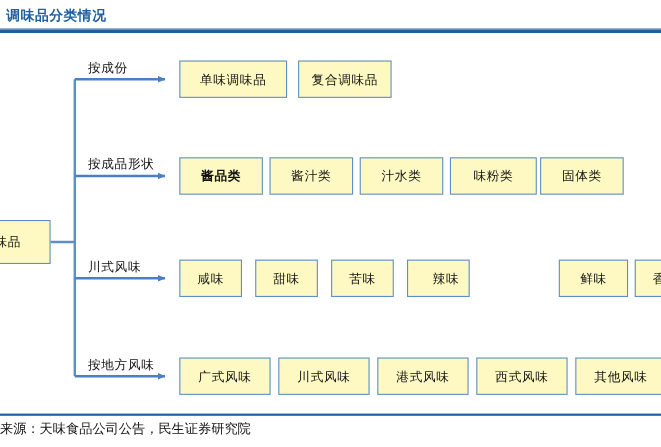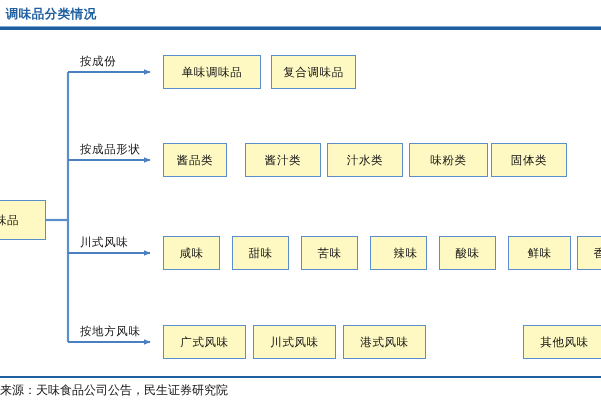--- a/index.html
+++ b/index.html
@@ -129,34 +129,34 @@
   <div class="node root-node" style="left:-32px; top:168px; width:78px; height:40px;">味品</div>
 
   <div class="branch-label" style="left:80px; top:22px;">按成份</div>
   <div class="branch-label" style="left:80px; top:110px;">按成品形状</div>
   <div class="branch-label" style="left:80px; top:203px;">川式风味</div>
   <div class="branch-label" style="left:80px; top:292px;">按地方风味</div>
 
   <div class="node" style="left:163px; top:23px; width:98px; height:34px;">单味调味品</div>
   <div class="node" style="left:271px; top:23px; width:85px; height:34px;">复合调味品</div>
 
-  <div class="node" style="left:163px; top:111px; width:64px; height:34px;">酱品类</div>
+  <div class="node" style="left:163px; top:111px; width:76px; height:34px;font-weight:bold;">酱品类</div>
   <div class="node" style="left:245px; top:111px; width:76px; height:34px;">酱汁类</div>
   <div class="node" style="left:327px; top:111px; width:76px; height:34px;">汁水类</div>
   <div class="node" style="left:409px; top:111px; width:79px; height:34px;">味粉类</div>
   <div class="node" style="left:491px; top:111px; width:76px; height:34px;">固体类</div>
 
   <div class="node" style="left:163px; top:204px; width:57px; height:34px;text-align:center;">咸味</div>
   <div class="node" style="left:232px; top:204px; width:57px; height:34px;">甜味</div>
   <div class="node" style="left:301px; top:204px; width:57px; height:34px;">苦味</div>
   <div class="node" style="left:370px; top:204px; width:57px; height:34px;padding-left:14px;">辣味</div>
-  <div class="node" style="left:439px; top:204px; width:57px; height:34px;">酸味</div>
   <div class="node" style="left:508px; top:204px; width:63px; height:34px;">鲜味</div>
   <div class="node" style="left:577px; top:204px; width:57px; height:34px;">香味</div>
 
   <div class="node" style="left:163px; top:293px; width:83px; height:34px;">广式风味</div>
   <div class="node" style="left:253px; top:293px; width:83px; height:34px;">川式风味</div>
   <div class="node" style="left:343px; top:293px; width:83px; height:34px;">港式风味</div>
+  <div class="node" style="left:433px; top:293px; width:83px; height:34px;">西式风味</div>
   <div class="node" style="left:523px; top:293px; width:83px; height:34px;">其他风味</div>
 </div>
 
 <div id="footer-rule"></div>
 <div id="source-note">料来源：天味食品公司公告，民生证券研究院</div>
 
 </body></html>

